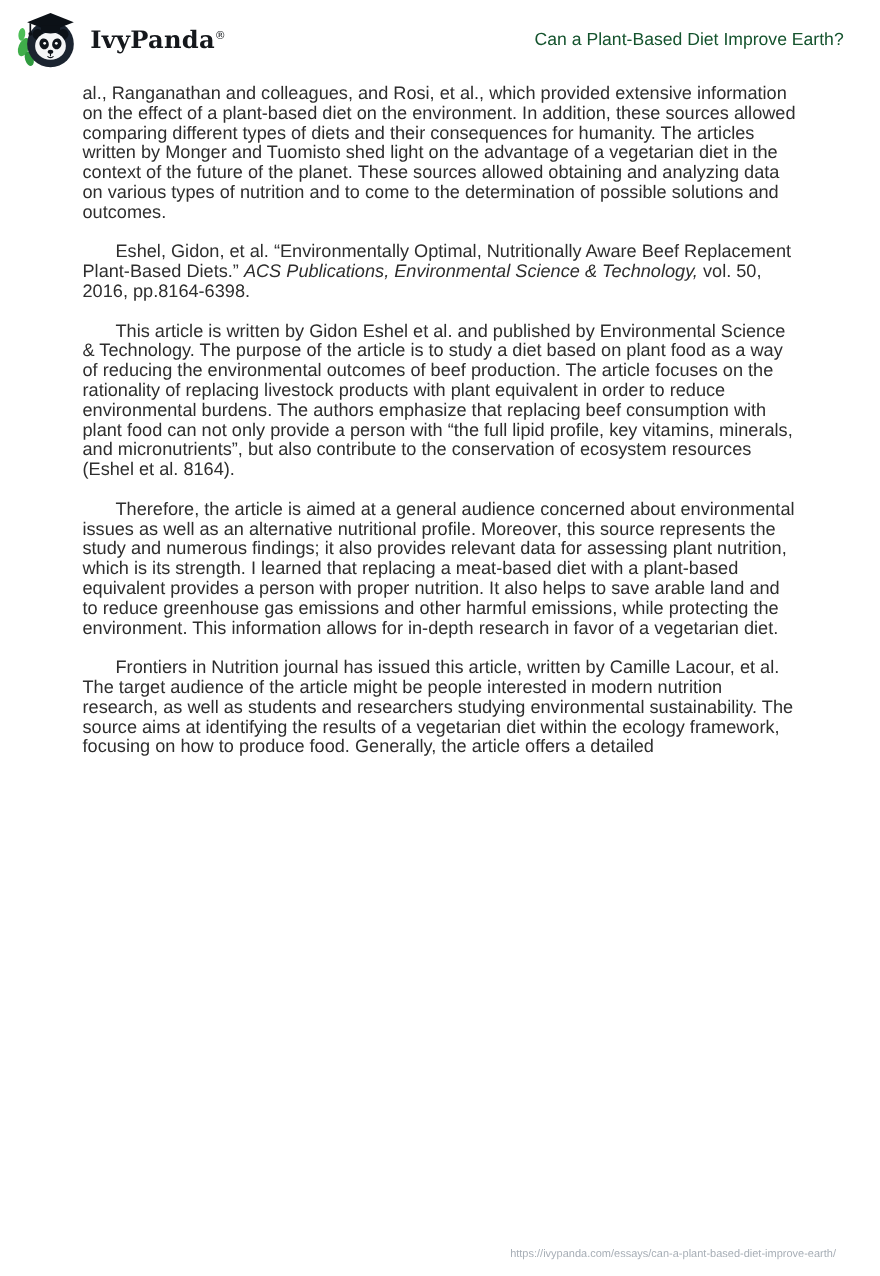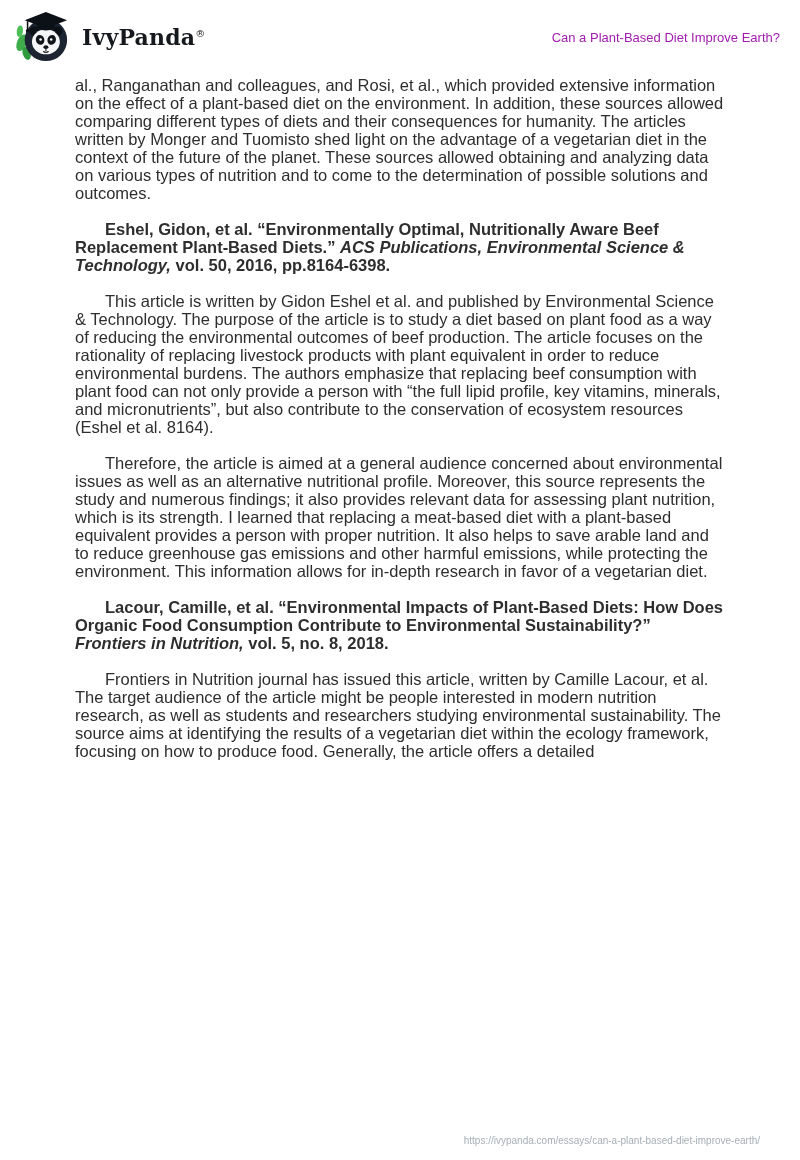--- a/index.html
+++ b/index.html
@@ -9,21 +9,21 @@
     height: 1160px;
     background: #ffffff;
     font-family: "Liberation Sans", sans-serif;
     color: #2e2e2e;
     position: relative;
     overflow: hidden;
   }
   .header {
     display: flex;
     align-items: center;
-    padding: 12px 20px 0 14px;
+    padding: 12px 33px 0 14px;
     height: 62px;
   }
   .logo {
     width: 58px;
     height: 54px;
     flex: 0 0 auto;
   }
   .brand {
     font-family: "DejaVu Serif", "Liberation Serif", serif;
     font-weight: bold;
@@ -32,34 +32,34 @@
     margin-left: 10px;
     letter-spacing: 0.2px;
   }
   .brand sup {
     font-size: 10px;
     font-weight: normal;
     vertical-align: super;
   }
   .header-title {
     margin-left: auto;
-    font-size: 13px;
-    color: #a21caf;
+    font-size: 16px;
+    color: #14532d;
   }
   .content {
     padding: 14px 75px 0 75px;
   }
   .content p {
     font-size: 16.5px;
     line-height: 18px;
     margin-bottom: 18px;
     color: #2e2e2e;
   }
   .content p.indent { text-indent: 30px; }
-  .content p .b { font-weight: bold; }
+  .content p .b { font-weight: normal; }
   .content p .i { font-style: italic; }
   .content h2 {
     font-size: 30px;
     font-weight: bold;
     color: #17191c;
     margin: 26px 0 24px 0;
     letter-spacing: 0.2px;
   }
   .footer {
     position: absolute;
@@ -99,17 +99,16 @@
   </svg>
   <div class="brand"><span>IvyPanda</span><sup>®</sup></div>
   <div class="header-title">Can a Plant-Based Diet Improve Earth?</div>
 </div>
 
 <div class="content">
     <p><span>al., Ranganathan and colleagues, and Rosi, et al., which provided extensive information on the effect of a plant-based diet on the environment. In addition, these sources allowed comparing different types of diets and their consequences for humanity. The articles written by Monger and Tuomisto shed light on the advantage of a vegetarian diet in the context of the future of the planet. These sources allowed obtaining and analyzing data on various types of nutrition and to come to the determination of possible solutions and outcomes.</span></p>
     <p class="indent"><span class="b">Eshel, Gidon, et al. “Environmentally Optimal, Nutritionally Aware Beef Replacement Plant-Based Diets.” </span><span class="b i">ACS Publications, Environmental Science &amp; Technology,</span><span class="b"> vol. 50, 2016, pp.8164-6398.</span></p>
     <p class="indent"><span>This article is written by Gidon Eshel et al. and published by Environmental Science &amp; Technology. The purpose of the article is to study a diet based on plant food as a way of reducing the environmental outcomes of beef production. The article focuses on the rationality of replacing livestock products with plant equivalent in order to reduce environmental burdens. The authors emphasize that replacing beef consumption with plant food can not only provide a person with “the full lipid profile, key vitamins, minerals, and micronutrients”, but also contribute to the conservation of ecosystem resources (Eshel et al. 8164).</span></p>
     <p class="indent"><span>Therefore, the article is aimed at a general audience concerned about environmental issues as well as an alternative nutritional profile. Moreover, this source represents the study and numerous findings; it also provides relevant data for assessing plant nutrition, which is its strength. I learned that replacing a meat-based diet with a plant-based equivalent provides a person with proper nutrition. It also helps to save arable land and to reduce greenhouse gas emissions and other harmful emissions, while protecting the environment. This information allows for in-depth research in favor of a vegetarian diet.</span></p>
-    <p class="indent"><span class="b">Lacour, Camille, et al. “Environmental Impacts of Plant-Based Diets: How Does Organic Food Consumption Contribute to Environmental Sustainability?” </span><span class="b i">Frontiers in Nutrition,</span><span class="b"> vol. 5, no. 8, 2018.</span></p>
     <p class="indent"><span>Frontiers in Nutrition journal has issued this article, written by Camille Lacour, et al. The target audience of the article might be people interested in modern nutrition research, as well as students and researchers studying environmental sustainability. The source aims at identifying the results of a vegetarian diet within the ecology framework, focusing on how to produce food. Generally, the article offers a detailed</span></p>
   </div>
 
 <div class="footer">https://ivypanda.com/essays/can-a-plant-based-diet-improve-earth/</div>
 
 </body></html>

